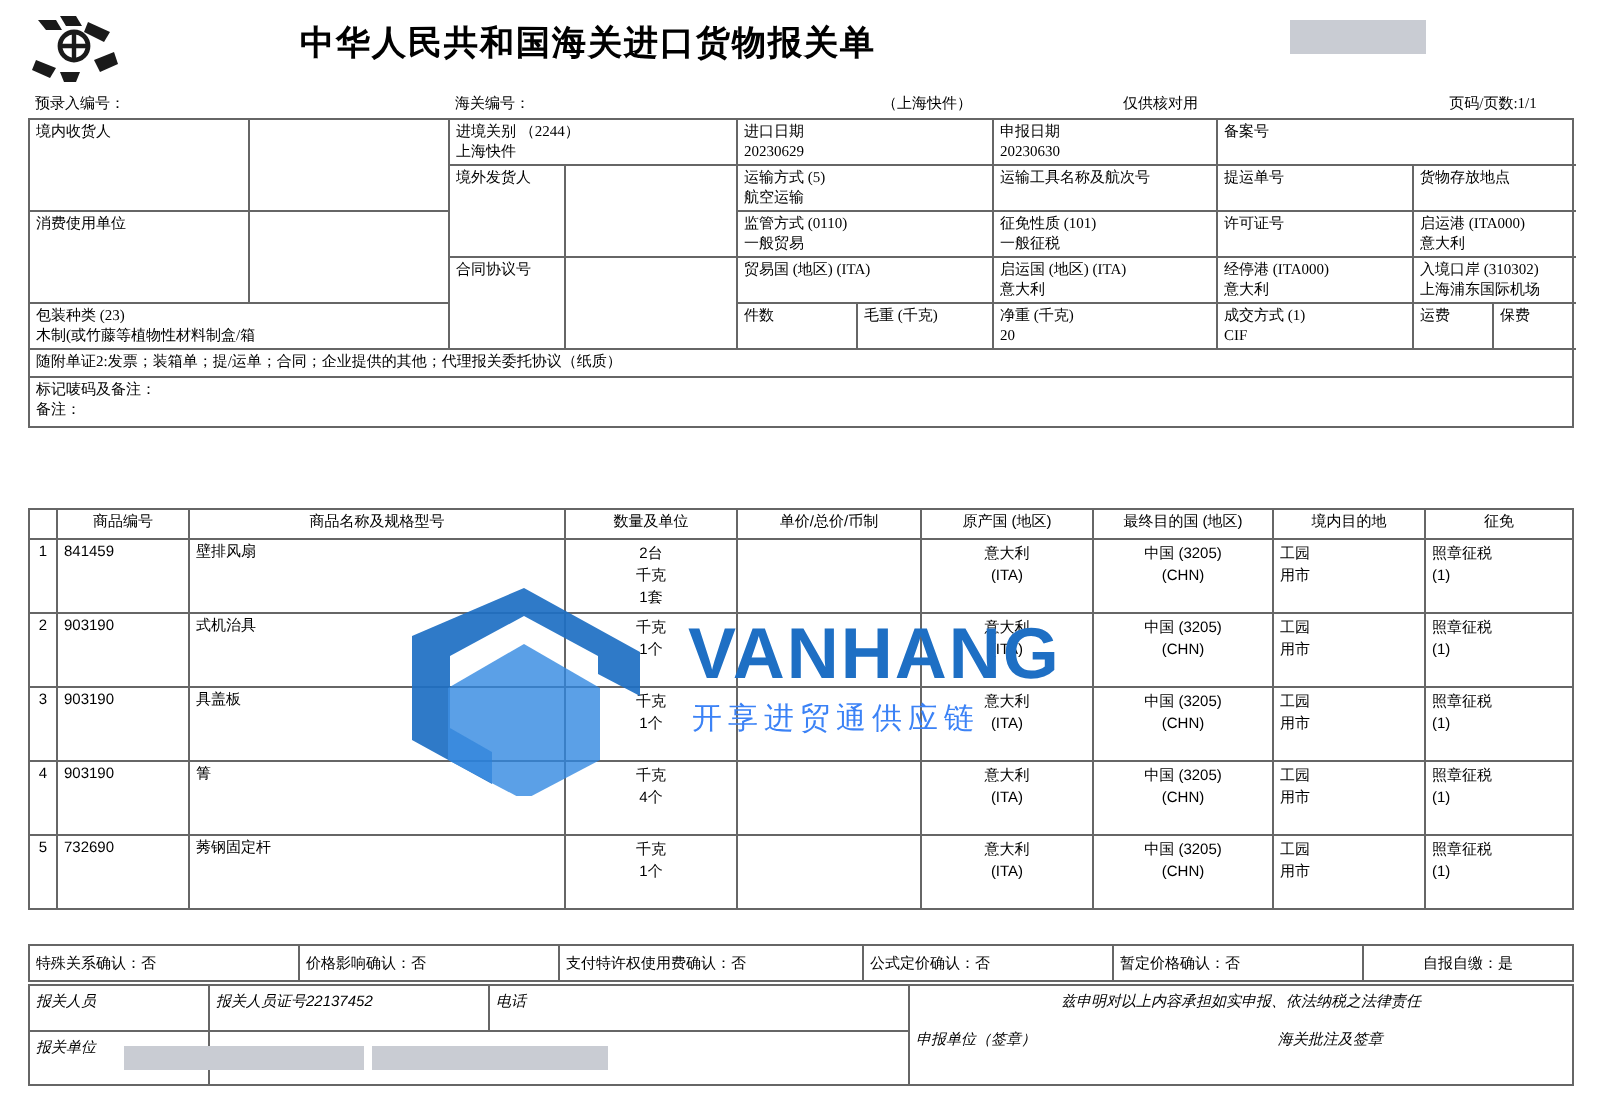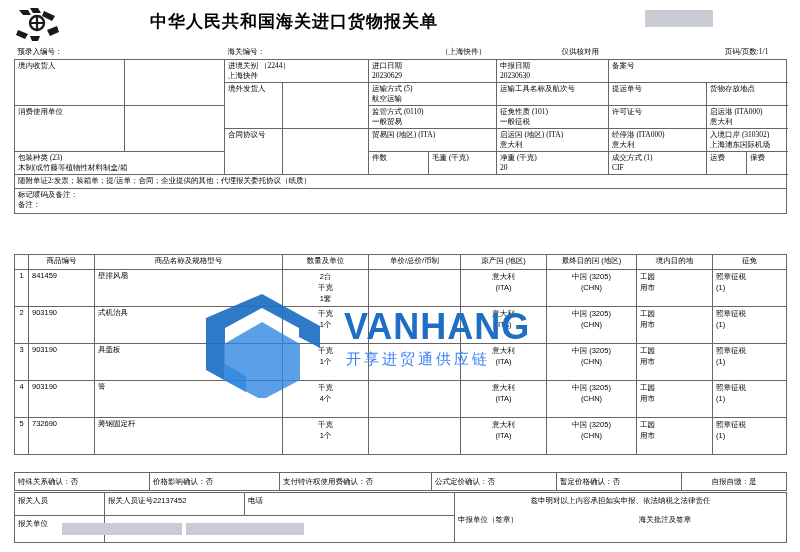--- a/index.html
+++ b/index.html
@@ -71,21 +71,21 @@
   
   .foot1{
     position:absolute;left:14px;top:472px;width:772px;
     border-collapse:collapse;table-layout:fixed;
   }
   .foot1 td{border:1px solid #666;font-size:7.5px;line-height:10px;padding:2px 3px;height:13px;white-space:nowrap;}
   .foot2{
     position:absolute;left:14px;top:492px;width:772px;
     border-collapse:collapse;table-layout:fixed;
   }
-  .foot2 td{border:1px solid #666;font-size:7.5px;line-height:11px;padding:2px 3px;vertical-align:top;}
+  .foot2 td{border:1px solid #666;font-size:7.5px;line-height:11px;padding:2px 3px;vertical-align:top;font-style:italic;}
 
   
   .wm{
     position:absolute;left:196px;top:288px;width:420px;height:110px;
     pointer-events:none;
   }
   .wm .cube{position:absolute;left:0;top:0;}
   .wm .wtext{
     position:absolute;left:148px;top:18px;
     font-size:36px;font-weight:bold;color:#1e6fc4;letter-spacing:1px;

